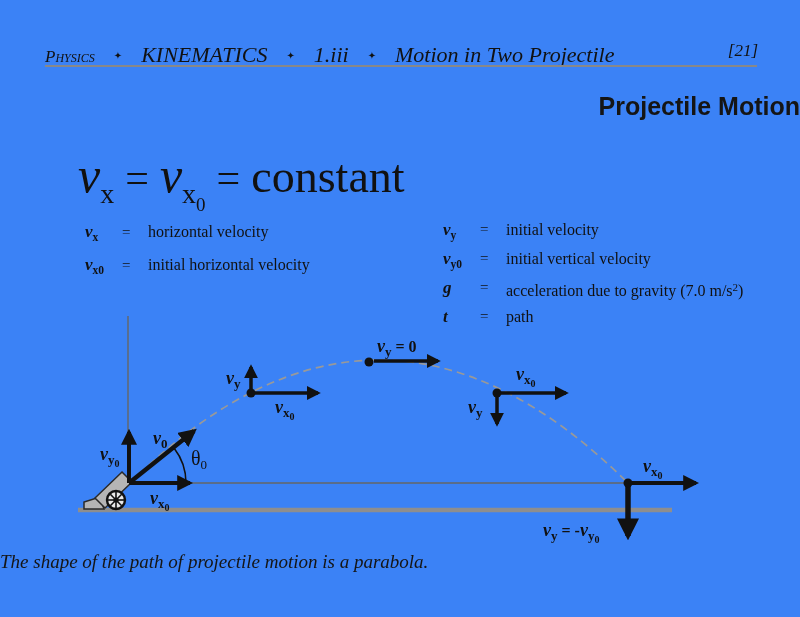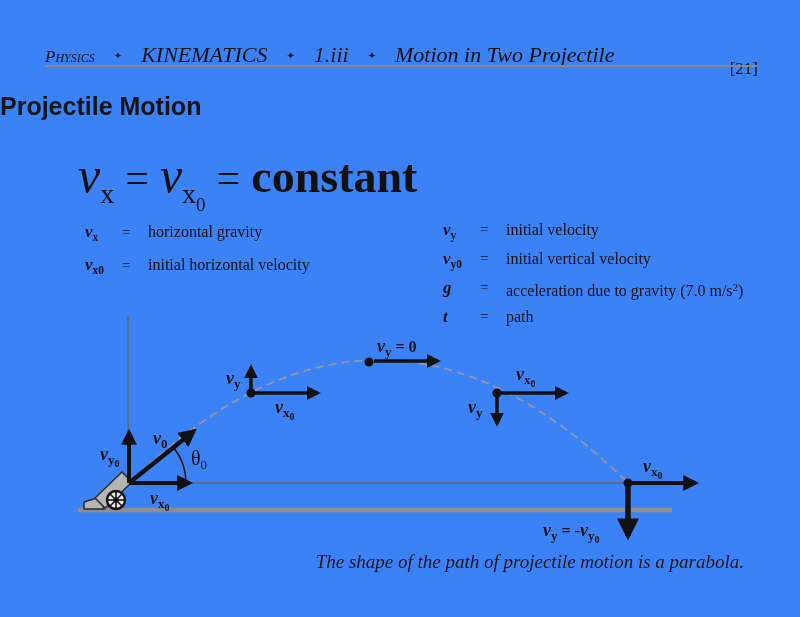--- a/index.html
+++ b/index.html
@@ -4,36 +4,36 @@
 <style>
   html,body{margin:0;padding:0;background:#fff;}
   .page{position:relative;width:800px;height:617px;background:#3b82f6;overflow:hidden;
         font-family:"Liberation Serif",serif;color:#111;}
 
   
   .hdr{position:absolute;left:45px;top:42px;display:flex;align-items:baseline;white-space:nowrap;}
   .hphys{font-style:italic;font-variant:small-caps;font-size:17px;}
   .hcourse,.hsec,.htopic{font-style:italic;font-size:22px;}
   .hsep{font-size:10px;margin:0 19px;align-self:center;font-family:"DejaVu Sans",sans-serif;}
-  .hpage{position:absolute;right:42px;top:59px;font-size:17px;}
+  .hpage{position:absolute;right:42px;top:41px;font-size:17px;font-style:italic;}
   .hrule{position:absolute;left:45px;top:65px;width:712px;height:2px;background:#888;}
 
   
-  .title{position:absolute;left:0;top:92px;width:800px;margin:0;text-align:left;
+  .title{position:absolute;left:0;top:92px;width:800px;margin:0;text-align:right;
          font-family:"Liberation Sans",sans-serif;font-weight:bold;font-size:25px;color:#151515;}
 
   
   .eq{position:absolute;white-space:nowrap;line-height:1;}
   .eq-left{left:78px;top:150px;}
   .eq-right{left:440px;top:150px;}
   .ev{font-style:italic;font-size:50px;}
   .esub{font-size:28px;vertical-align:-11px;}
   .esubsub{font-size:19px;vertical-align:-19px;}
   .eeq{font-size:42px;margin:0 11px;}
-  .erhs{font-size:46px;font-weight:bold;}
+  .erhs{font-size:46px;}
   .erhs.it{font-style:italic;font-size:50px;}
 
   
   .defs{position:absolute;display:grid;grid-template-columns:37px 26px auto;
         font-size:16px;line-height:28px;}
   .defs-left{left:85px;top:218px;}
   .defs-right{left:443px;top:218px;line-height:23px;}
   .drow{display:contents;}
   .dsym{font-weight:bold;font-style:italic;font-size:17px;}
   .dsub{font-style:normal;font-weight:bold;font-size:11.5px;vertical-align:-4px;}
@@ -50,21 +50,21 @@
   .cannon{fill:#b5b5b5;stroke:#2a2a2a;stroke-width:1.5;}
   .wheelrim{fill:#e9e9e9;stroke:#111;stroke-width:2.4;}
   .spoke{stroke:#111;stroke-width:1.6;}
   text.dl{font:italic 700 18px "Liberation Serif",serif;fill:#111;}
   .dls{font-style:normal;font-size:13px;}
   .dlss{font-style:normal;font-size:10px;}
   .dlr{font-style:normal;font-size:16px;}
   text.dtheta{font:400 20px "Liberation Serif",serif;fill:#111;}
 
   
-  .caption{position:absolute;left:0;top:551px;width:744px;text-align:right;
+  .caption{position:absolute;left:0;top:551px;width:744px;text-align:left;
            font-style:italic;font-size:19px;color:#151515;}
 </style>
 </head>
 <body>
 
 <div class="page">
 
   <div class="hdr">
     <span class="hphys">Physics</span>
     <span class="hsep">✦</span>
@@ -79,21 +79,21 @@
 
   <h1 class="title">Projectile Motion</h1>
 
   <div class="eq eq-left"><span class="ev">v</span><span class="esub">x</span><span class="eeq">=</span><span class="ev">v</span><span class="esub">x</span><span class="esubsub">0</span><span class="eeq">=</span><span class="erhs">constant</span></div>
 
 
   <div class="defs defs-left">
     <div class="drow">
       <span class="dsym"><span>v</span><sub class="dsub">x</sub></span>
       <span class="deq">=</span>
-      <span class="dtext">horizontal gravity</span>
+      <span class="dtext">horizontal velocity</span>
     </div>
     <div class="drow">
       <span class="dsym"><span>v</span><sub class="dsub">x0</sub></span>
       <span class="deq">=</span>
       <span class="dtext">initial horizontal velocity</span>
     </div>
   </div>
 
   <div class="defs defs-right">
     <div class="drow">

